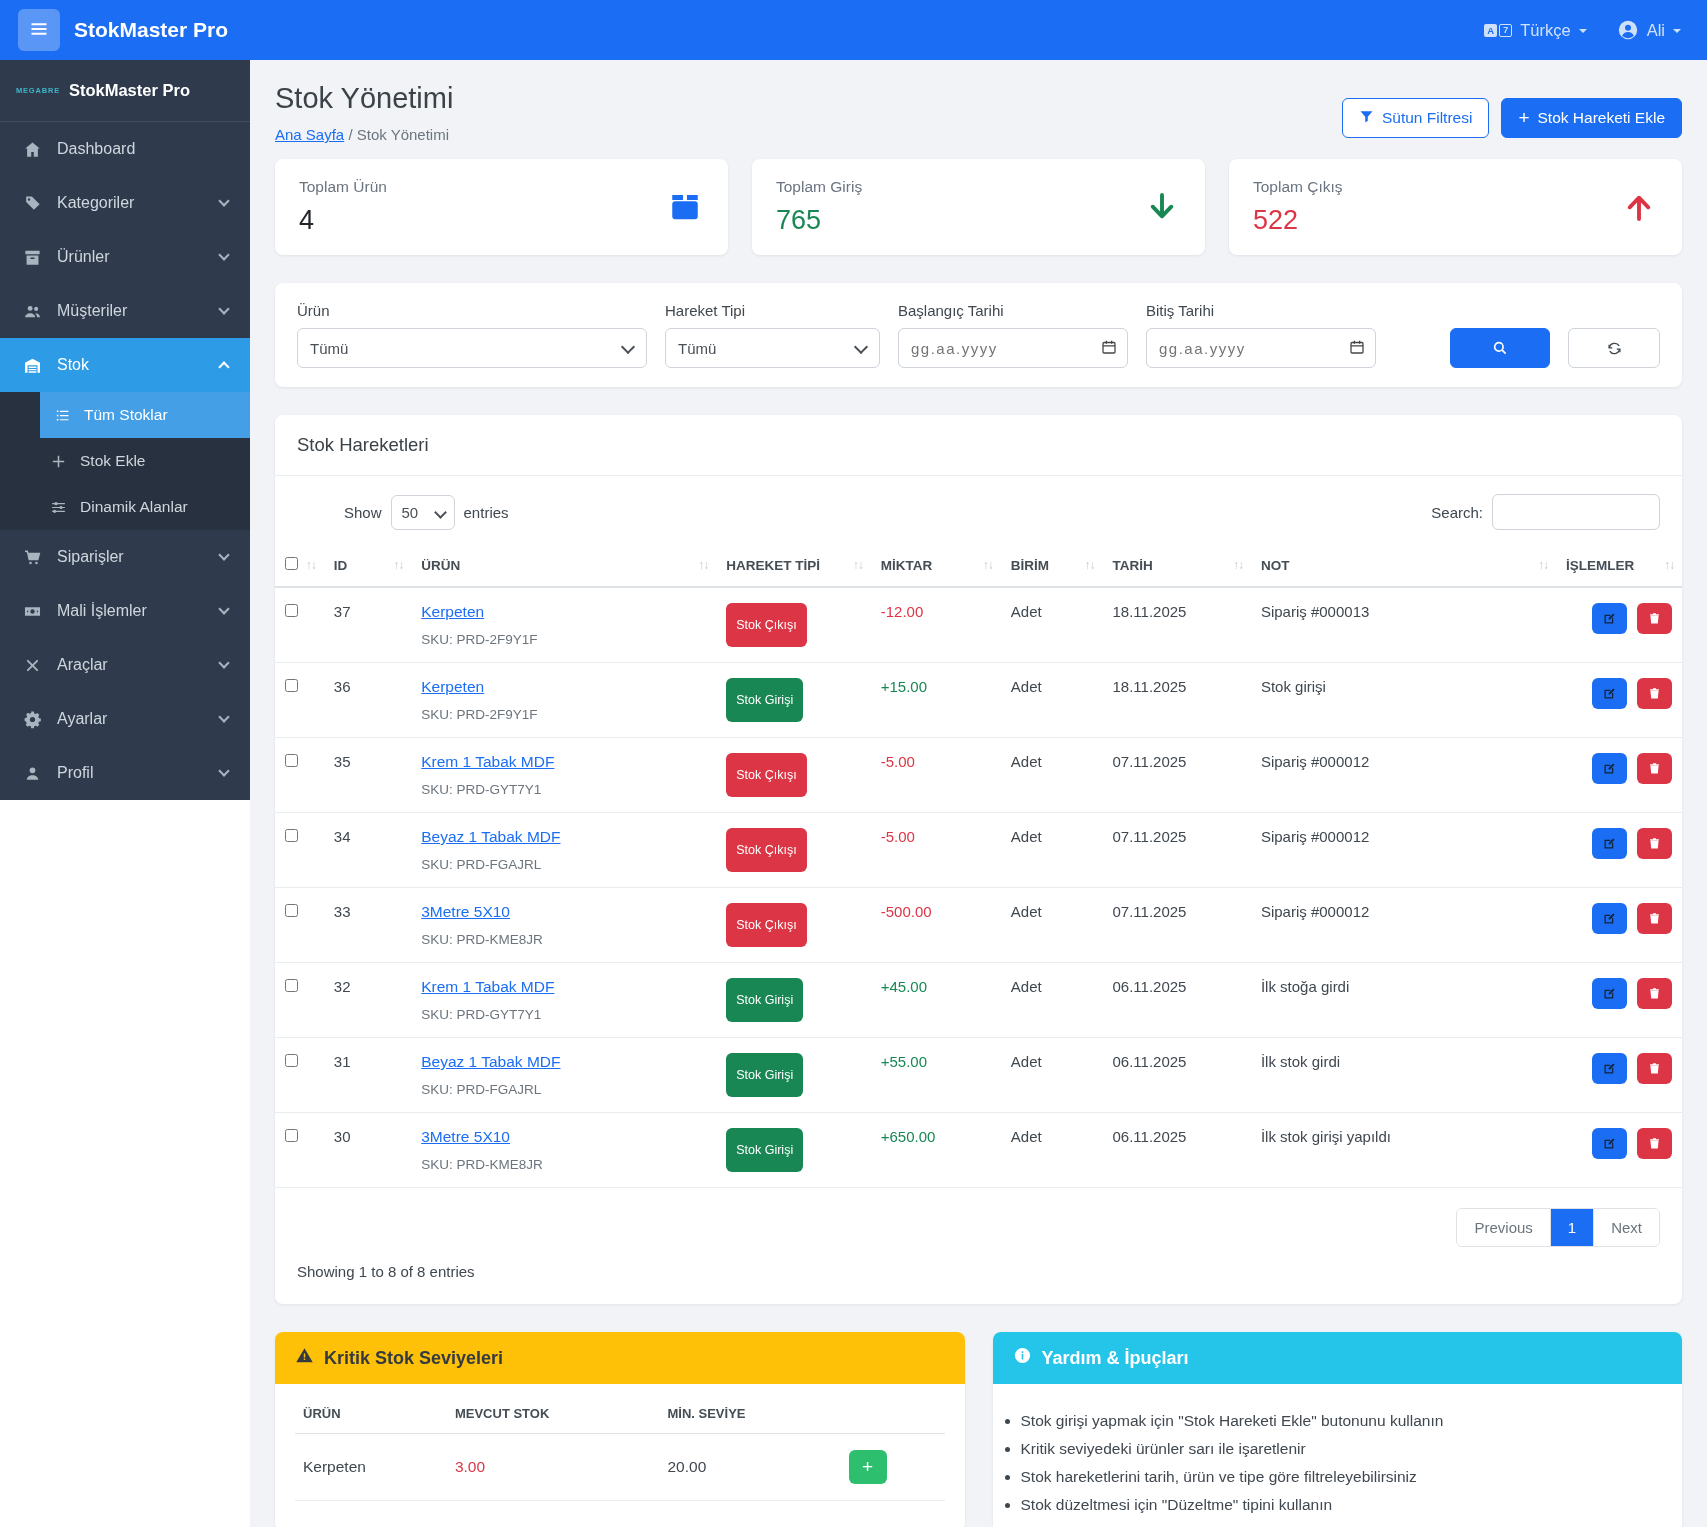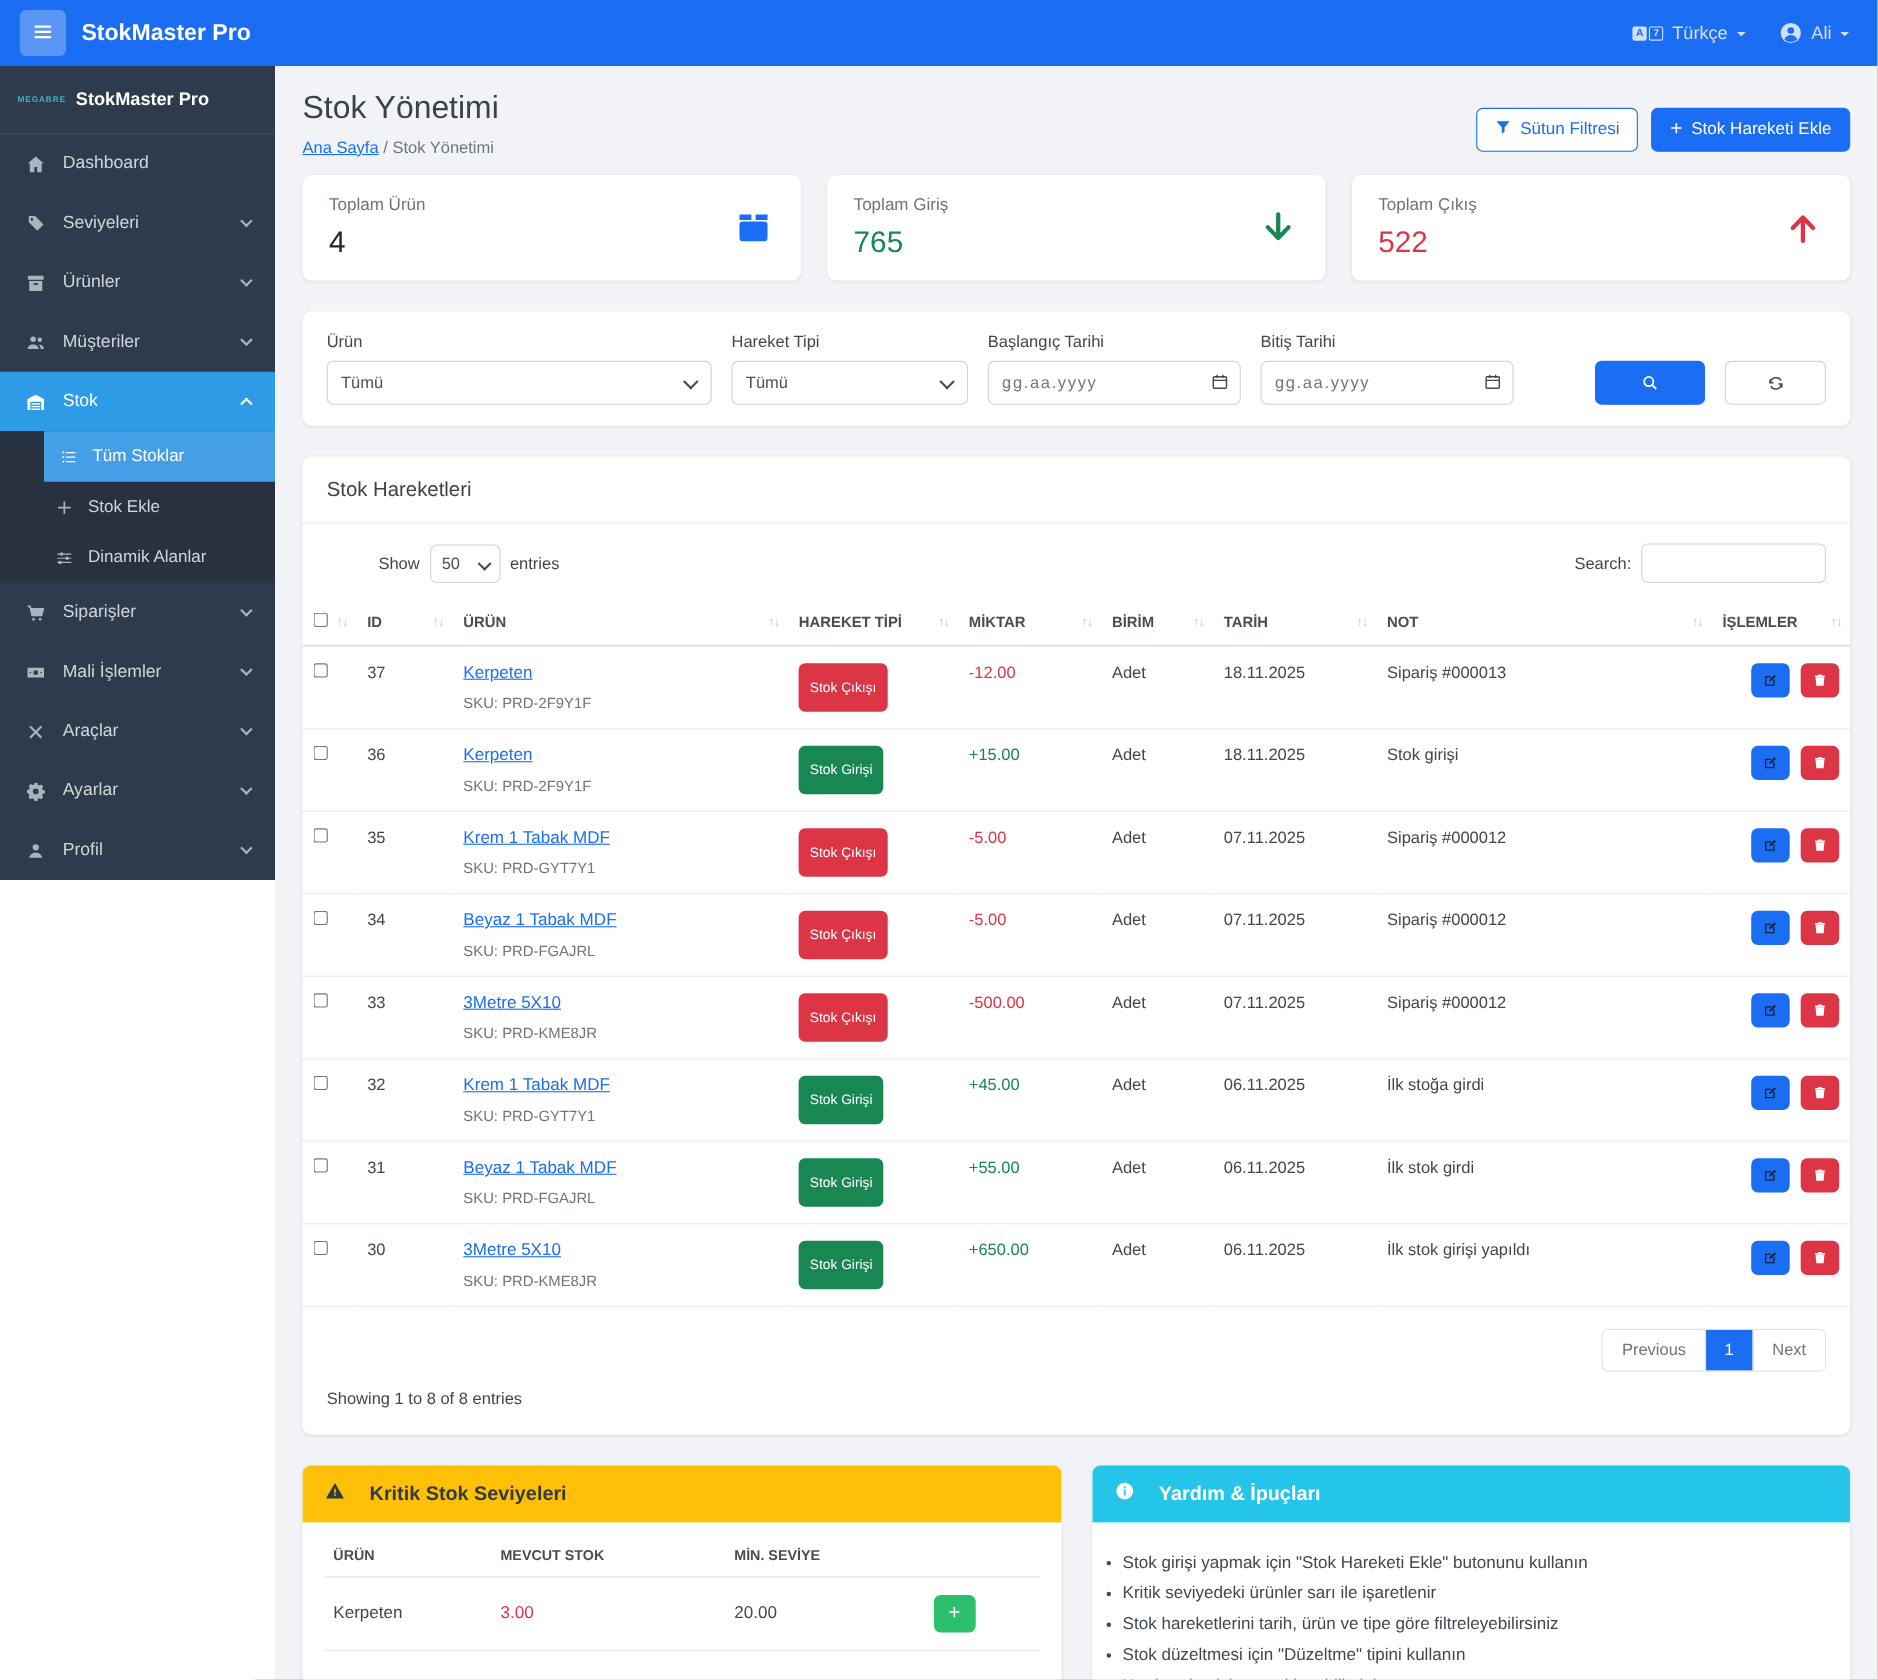--- a/index.html
+++ b/index.html
@@ -126,21 +126,21 @@
   .pagination-row { display:flex; justify-content:flex-end; padding:20px 22px 0; }
   .pager { display:flex; border:1px solid #dee2e6; border-radius:6px; overflow:hidden; background:#fff; }
   .page-btn { padding:10px 17px; font-size:15px; color:#6c757d; background:#fff; border:none; border-right:1px solid #dee2e6; }
   .page-btn:last-child { border-right:none; }
   .page-btn.current { background:#1b6ef3; color:#fff; }
   .table-info { padding:16px 22px 24px; font-size:15px; }
 
   
   .bottom-row { display:flex; gap:28px; margin-top:28px; align-items:flex-start; }
   .panel { flex:1; background:#fff; border-radius:8px; overflow:hidden; box-shadow:0 1px 3px rgba(30,40,60,.08); }
-  .panel-head { padding:14px 20px; font-size:18px; font-weight:bold; display:flex; align-items:center; gap:22px; }
+  .panel-head { padding:14px 20px; font-size:18px; font-weight:bold; display:flex; align-items:center; gap:10px; }
   .warn-head { background:#ffc107; color:#343a40; }
   .warn-head svg { width:19px; height:19px; }
   .info-head { background:#25c5ea; color:#fff; }
   .info-head svg { width:19px; height:19px; }
   .crit-body { padding:8px 20px 30px; }
   table.crit { width:100%; border-collapse:collapse; }
   table.crit th { font-size:13px; color:#454d55; text-align:left; padding:14px 8px 12px; border-bottom:1px solid #dee2e6; }
   table.crit td { padding:16px 8px; border-bottom:1px solid #e9ecef; font-size:15.5px; }
   .crit-current { color:#dc3545; }
   .btn-plus { width:38px; height:34px; background:#2ebf6e; border:none; border-radius:6px; color:#fff; font-size:19px; display:flex; align-items:center; justify-content:center; }
@@ -199,21 +199,21 @@
               </svg>
             </span>
           <span class="lbl">Dashboard</span>
         </div>
         <div class="nav-item">
           <span class="ic">
               <svg viewBox="0 0 24 24">
                 <path fill-rule="evenodd" d="M11.2 3H4v7.2L13.8 20l7.2-7.2zM7.6 8.4a1.5 1.5 0 1 1 0-3 1.5 1.5 0 0 1 0 3z"></path>
               </svg>
             </span>
-          <span class="lbl">Seviyeleri</span>
+          <span class="lbl">Kategoriler</span>
           <span class="chev"></span>
         </div>
         <div class="nav-item">
           <span class="ic">
               <svg viewBox="0 0 24 24">
                 <path d="M3 3.5h18V8H3zM4.5 9.5h15V21h-15zM9.5 12h5v2h-5z" fill-rule="evenodd"></path>
               </svg>
             </span>
           <span class="lbl">Ürünler</span>
           <span class="chev"></span>

